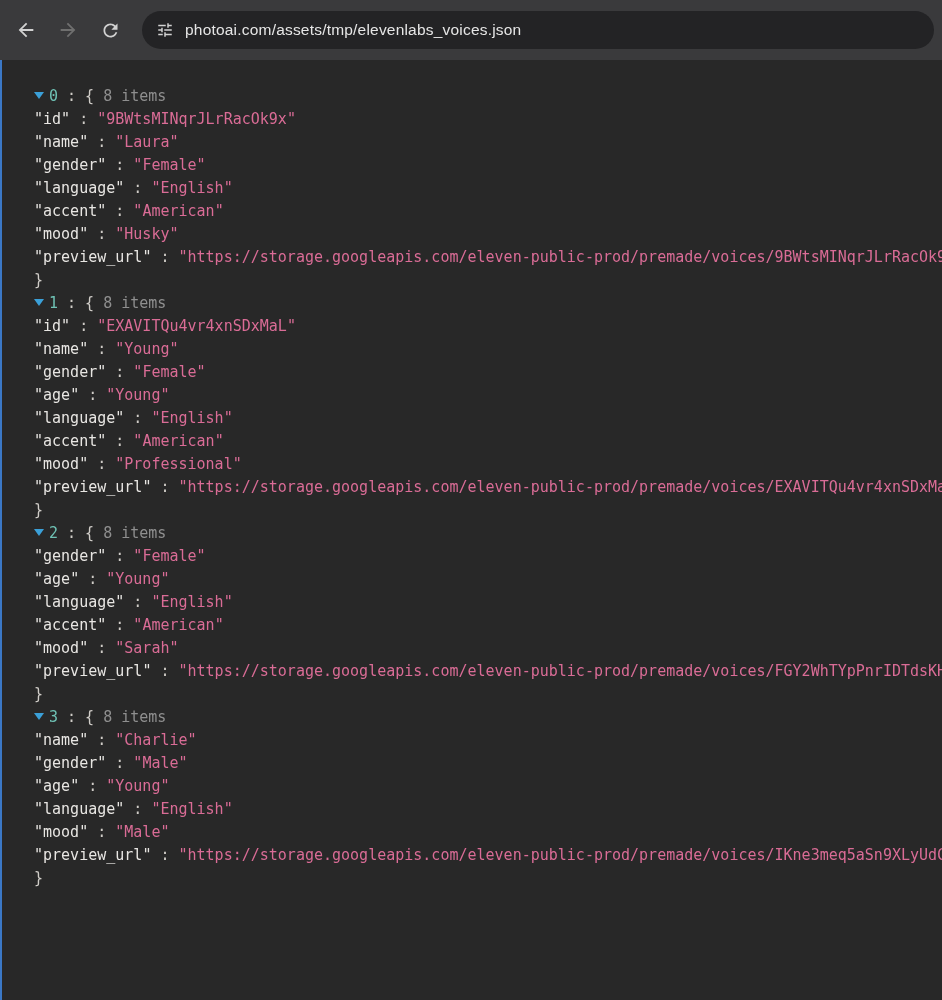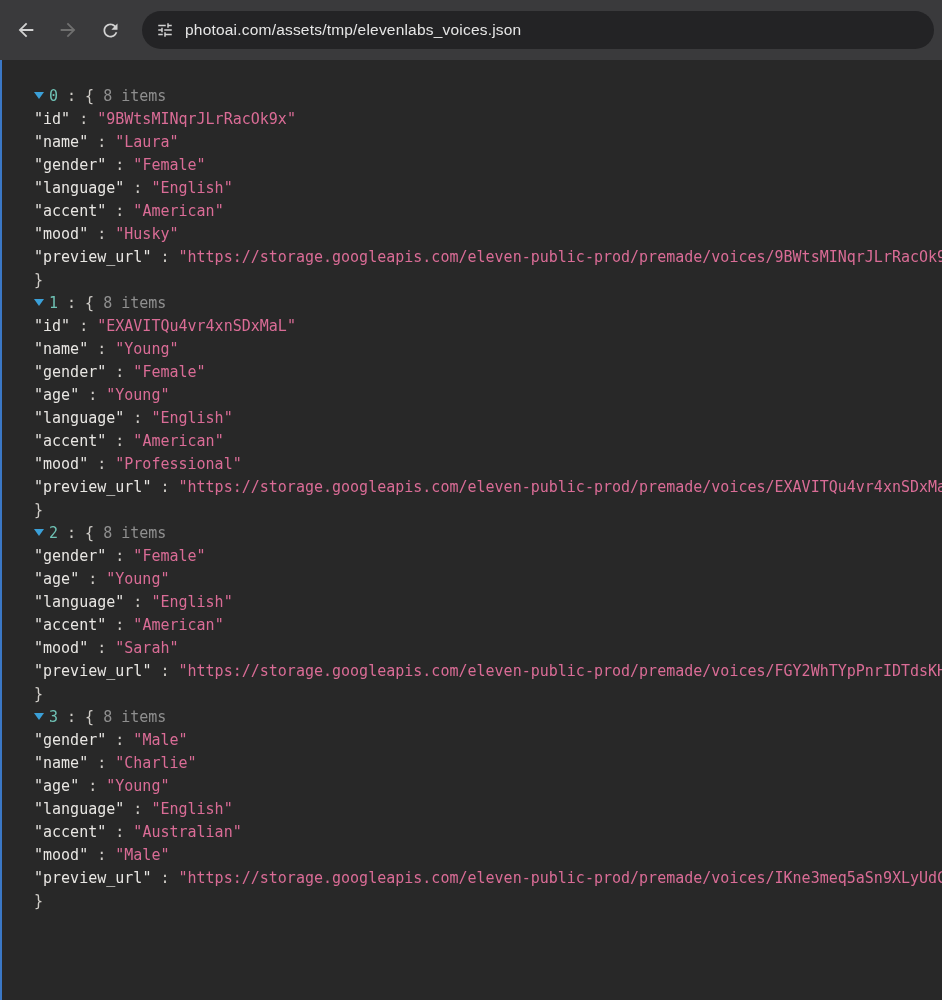--- a/index.html
+++ b/index.html
@@ -124,22 +124,21 @@
       <div class="row lvl1"><span class="p">}</span></div>
       <div class="row lvl1"><span class="caret"></span><span class="idx">2</span><span class="p"> : { </span><span class="count">8 items</span></div>
       <div class="row lvl2"><span class="k">gender</span><span class="p"> : </span><span class="v">Female</span></div>
       <div class="row lvl2"><span class="k">age</span><span class="p"> : </span><span class="v">Young</span></div>
       <div class="row lvl2"><span class="k">language</span><span class="p"> : </span><span class="v">English</span></div>
       <div class="row lvl2"><span class="k">accent</span><span class="p"> : </span><span class="v">American</span></div>
       <div class="row lvl2"><span class="k">mood</span><span class="p"> : </span><span class="v">Sarah</span></div>
       <div class="row lvl2"><span class="k">preview_url</span><span class="p"> : </span><span class="v">https://storage.googleapis.com/eleven-public-prod/premade/voices/FGY2WhTYpPnrIDTdsKH5</span></div>
       <div class="row lvl1"><span class="p">}</span></div>
       <div class="row lvl1"><span class="caret"></span><span class="idx">3</span><span class="p"> : { </span><span class="count">8 items</span></div>
+      <div class="row lvl2"><span class="k">name</span><span class="p"> : </span><span class="v">Charlie</span></div>
       <div class="row lvl2"><span class="k">gender</span><span class="p"> : </span><span class="v">Male</span></div>
-      <div class="row lvl2"><span class="k">name</span><span class="p"> : </span><span class="v">Charlie</span></div>
       <div class="row lvl2"><span class="k">age</span><span class="p"> : </span><span class="v">Young</span></div>
       <div class="row lvl2"><span class="k">language</span><span class="p"> : </span><span class="v">English</span></div>
-      <div class="row lvl2"><span class="k">accent</span><span class="p"> : </span><span class="v">Australian</span></div>
       <div class="row lvl2"><span class="k">mood</span><span class="p"> : </span><span class="v">Male</span></div>
       <div class="row lvl2"><span class="k">preview_url</span><span class="p"> : </span><span class="v">https://storage.googleapis.com/eleven-public-prod/premade/voices/IKne3meq5aSn9XLyUdCD</span></div>
       <div class="row lvl1"><span class="p">}</span></div>
     </div>
 </div>
 
 </body></html>

